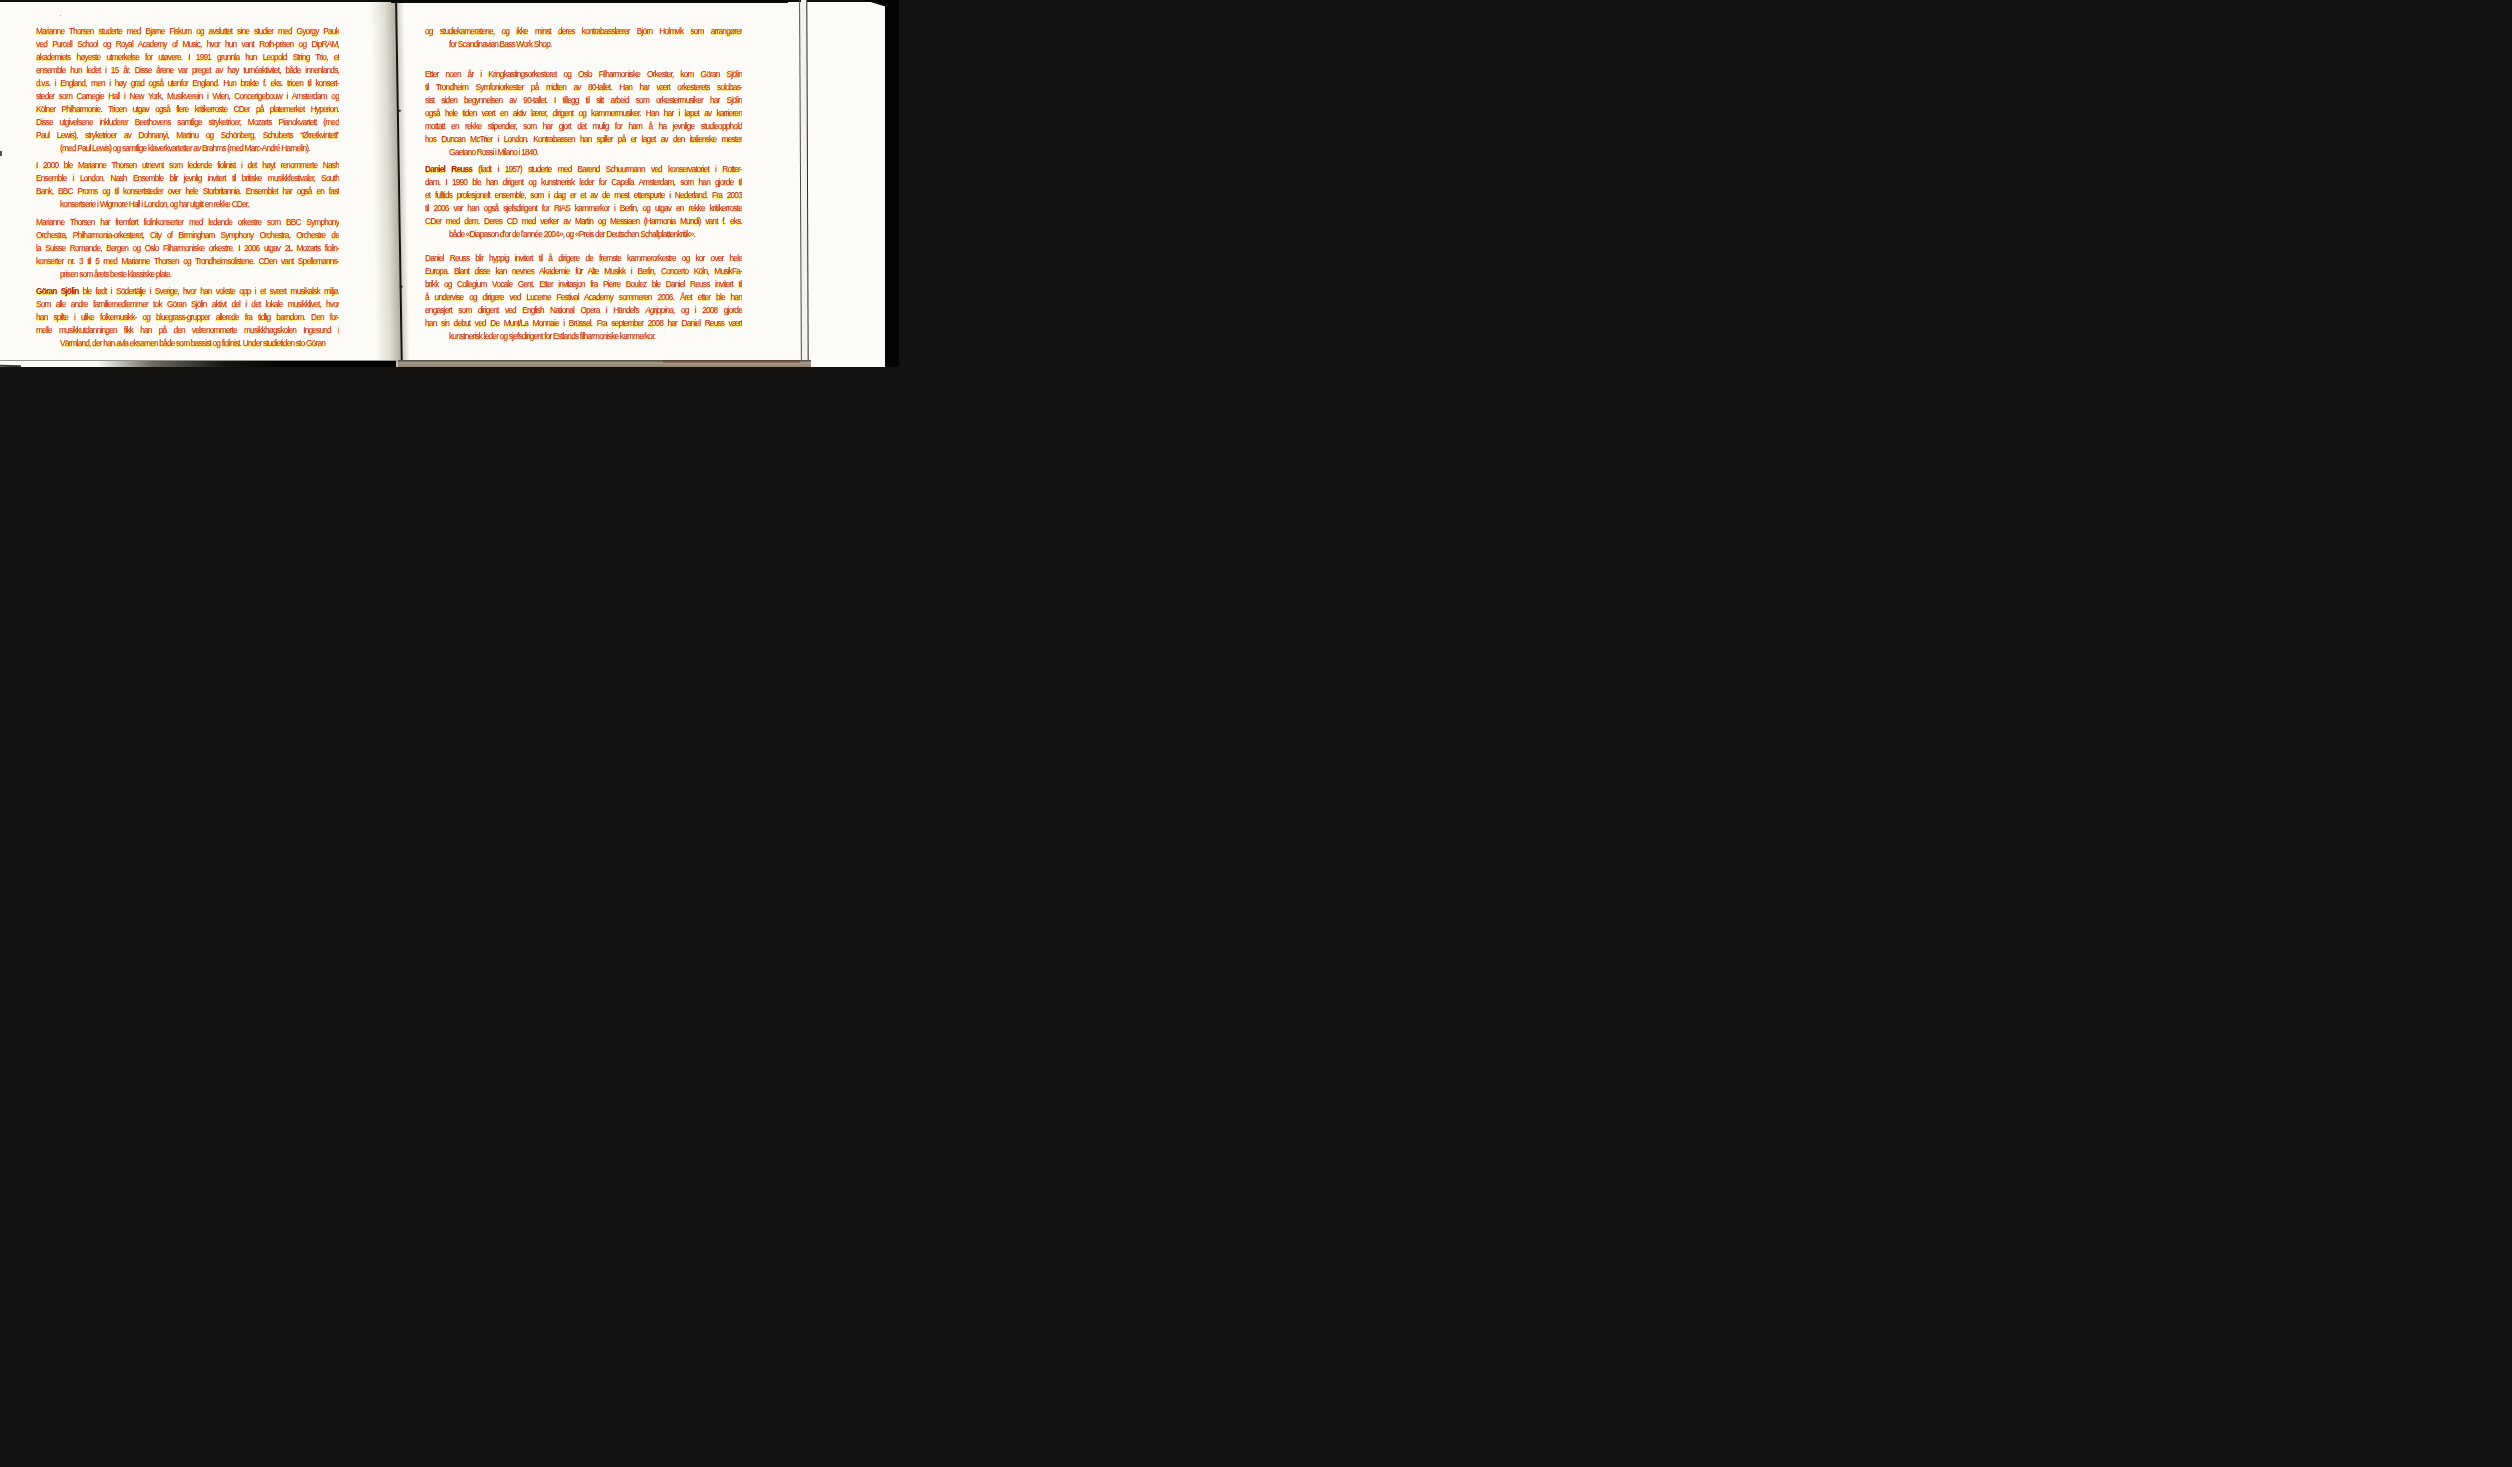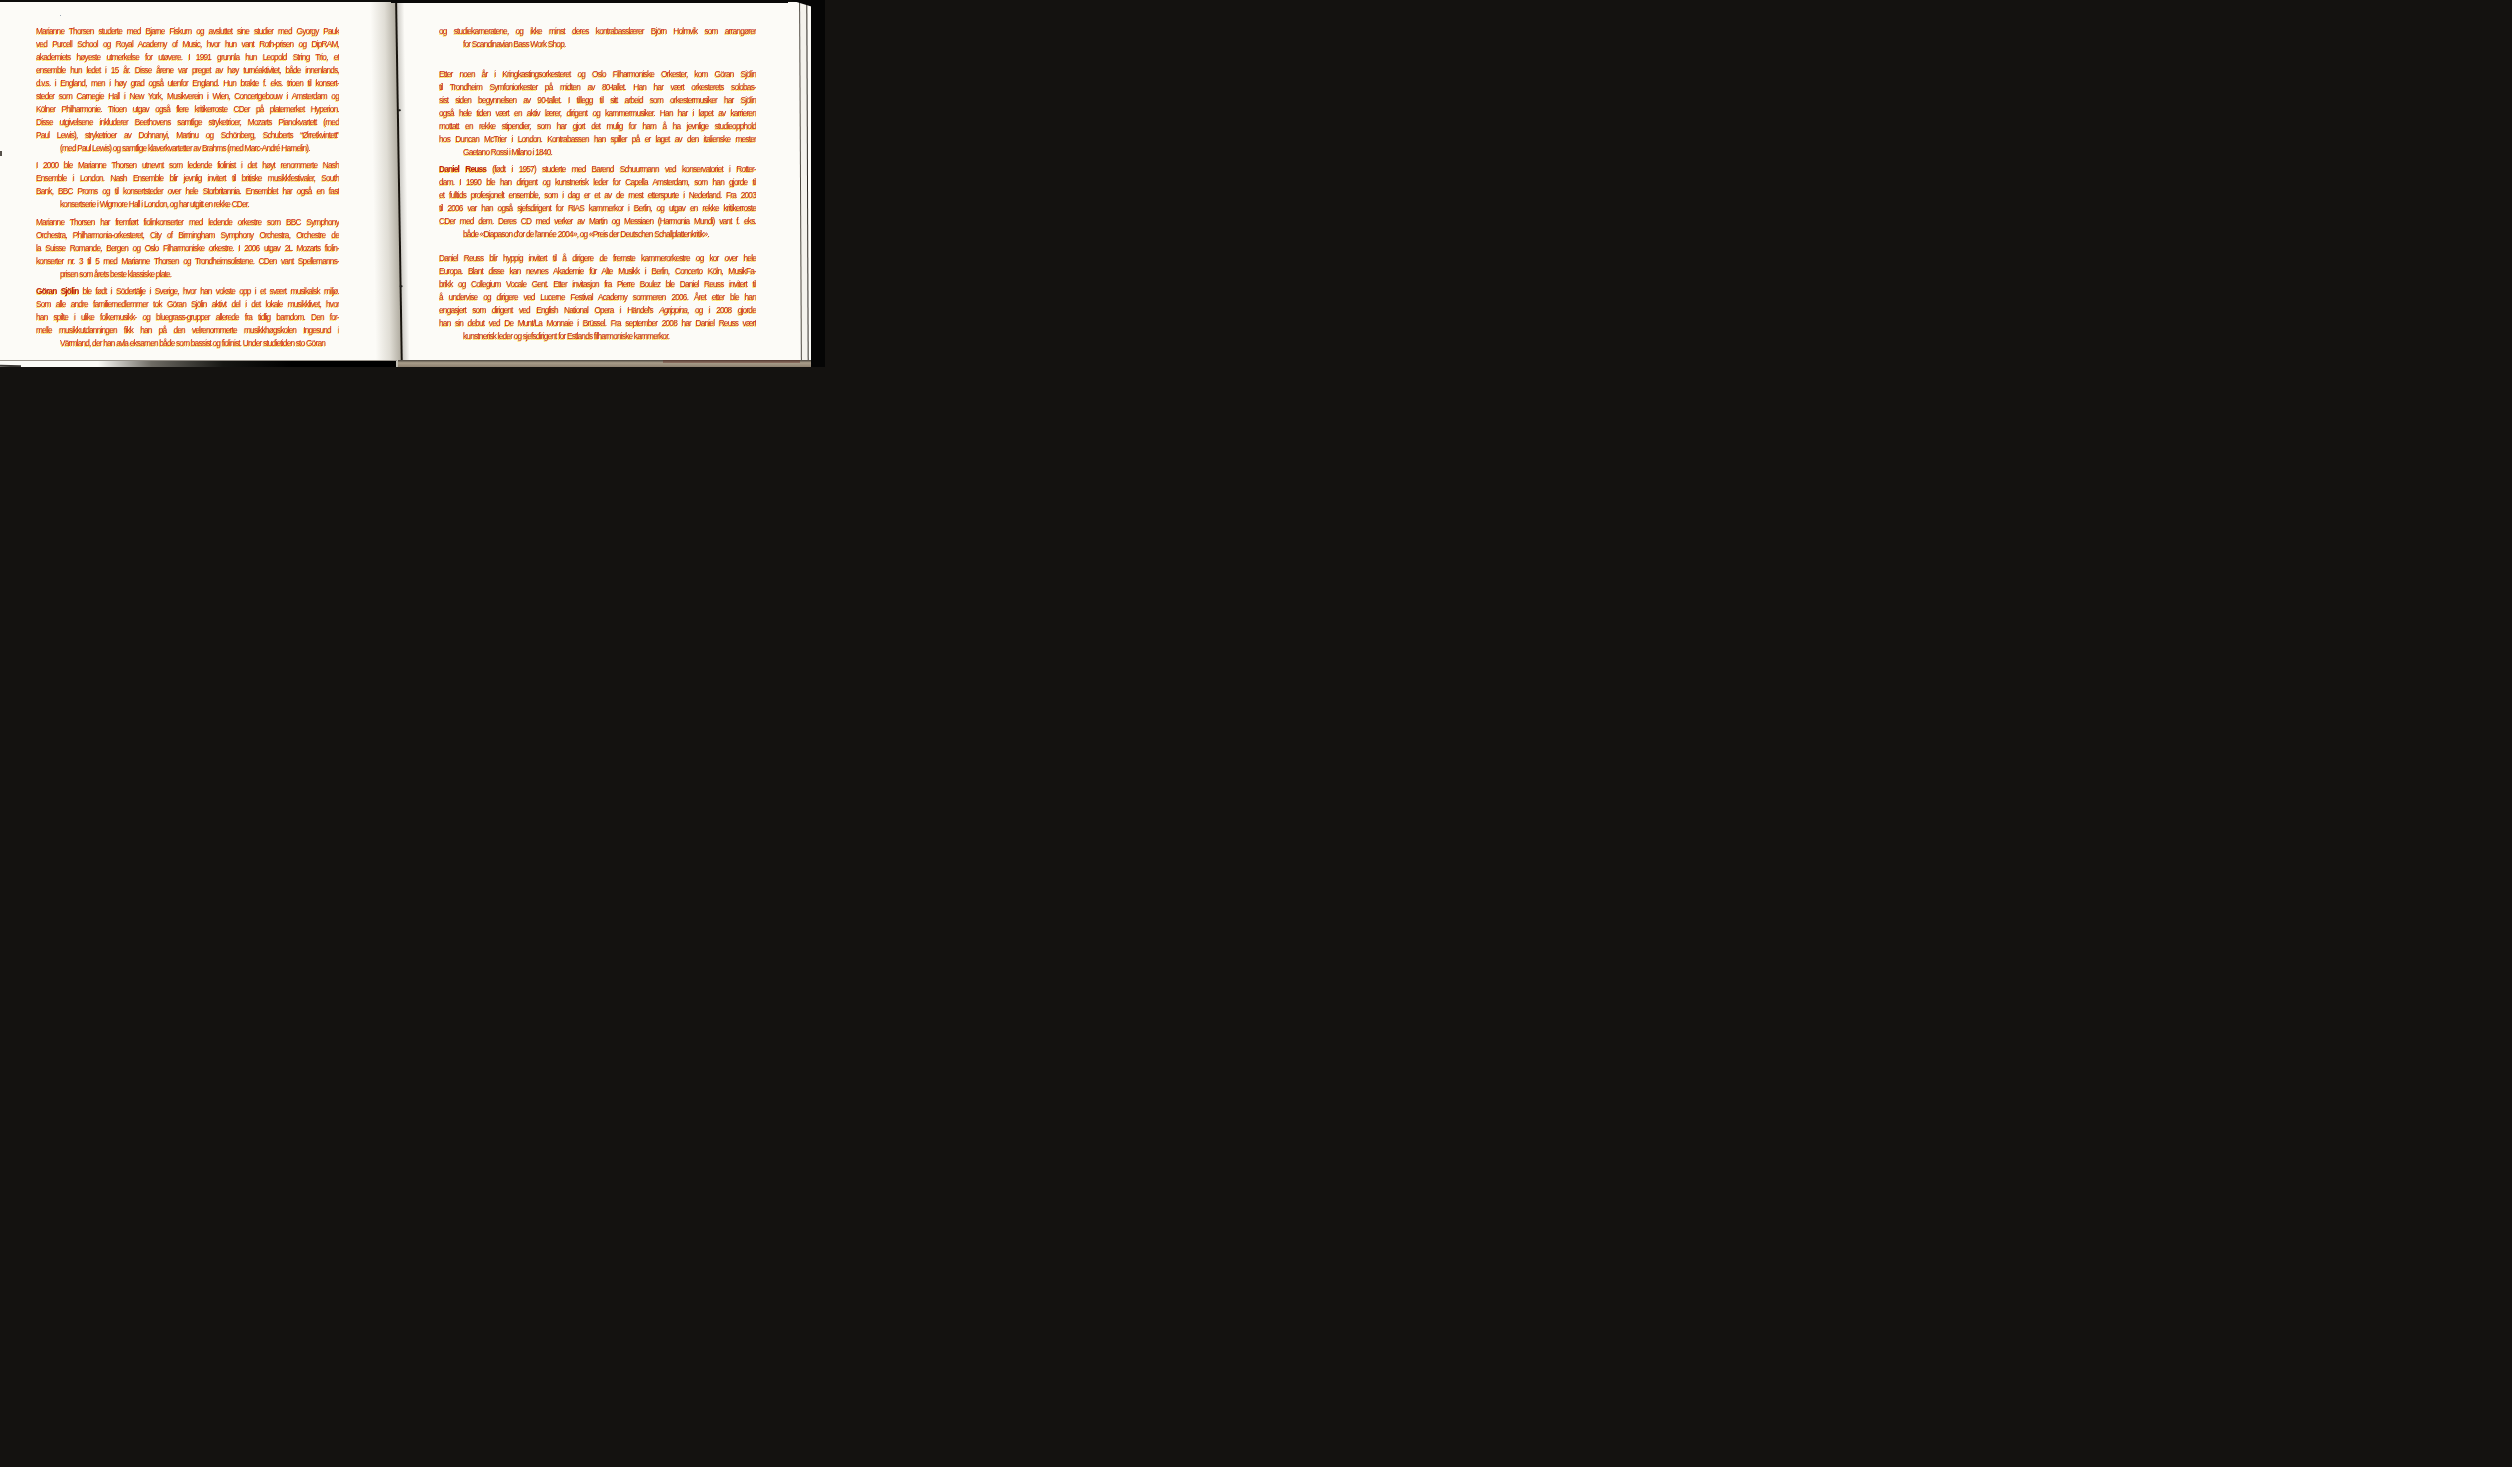--- a/index.html
+++ b/index.html
@@ -1,18 +1,18 @@
 <!DOCTYPE html>
 <html style="font-size:8px"><head>
 <meta charset="utf-8">
 <style>
   html,body{margin:0;padding:0;background:#141210;}
   .scan{
     position:relative;
-    width:825px;height:367px;
+    width:899px;height:367px;
     background:#fcfbf7;
     overflow:hidden;
     font-family:"Liberation Sans", sans-serif;
   }
   
   .top-edge{position:absolute;left:0;top:0;width:100%;height:1.5px;background:#0d0d0b;}
   .top-edge-right{position:absolute;left:391px;top:0;width:397px;height:2.5px;background:#0a0a09;}
   .corner-wedge{position:absolute;right:12px;top:0;width:0;height:0;
     border-top:7px solid #050505;border-left:23px solid transparent;}
   .right-black{position:absolute;right:0;top:0;width:13.6px;height:367px;background:#050505;}
@@ -42,21 +42,21 @@
   
   .specks{position:absolute;left:60px;top:15px;width:1px;height:1px;background:#9aa7b4;
     box-shadow: 30px 9px 0 #5b6b87, 251px 30px 0 #e890a2, 106px 236px 0 #caa24e,
       166px 126px 0 #7d7d7d, 43px 142px 0 #4c5a6e, 362px 60px 0 #57c0b9, 352px 90px 0 #e8a24e,
       593px 43px 0 #4c6. , 492px 75px 0 #d8b, 623px 166px 0 #49b6c9, 533px 211px 0 #b86,
       201px 301px 0 #876, 452px 322px 0 #687, 693px 281px 0 #b0b6a4;}
   
   .col{position:absolute;top:24.6px;font-size:8.3px;line-height:13px;letter-spacing:-0.8px;
     text-shadow:-0.7px 0.6px 0 rgba(255,214,0,.72), 0.3px -0.3px 0 rgba(55,50,85,.14);}
   .col-left{left:36px;width:303px;color:#d22a18;}
-  .col-right{left:439px;width:317px;color:#c9271b;}
+  .col-right{left:425px;width:317px;color:#c9271b;}
   .para{margin:0 0 4.5px 0;}
   .col-right .paras .para:nth-child(1){margin-bottom:17px;}
   .col-right .paras .para:nth-child(3){margin-bottom:11px;}
   .line{text-align:justify;text-align-last:justify;height:13px;overflow:hidden;}
   .line.last{text-align-last:left;margin-left:24px;}
   .b{font-weight:700;color:#bf2015;}
   .i{font-style:italic;}
   .signature{margin-top:16px;text-align:right;font-style:italic;letter-spacing:-0.6px;color:#c9271b;}
 </style>
 </head>

